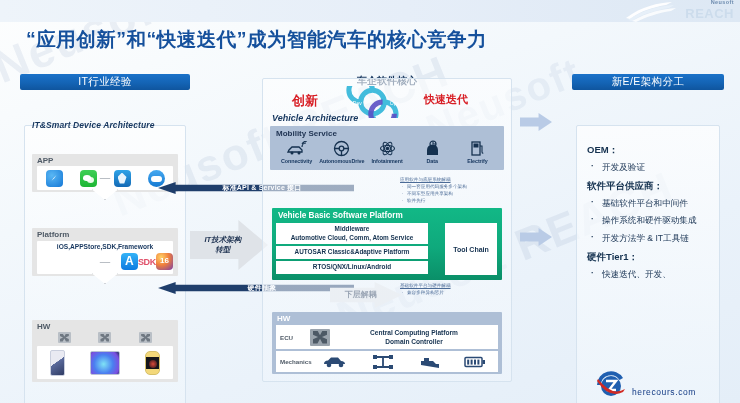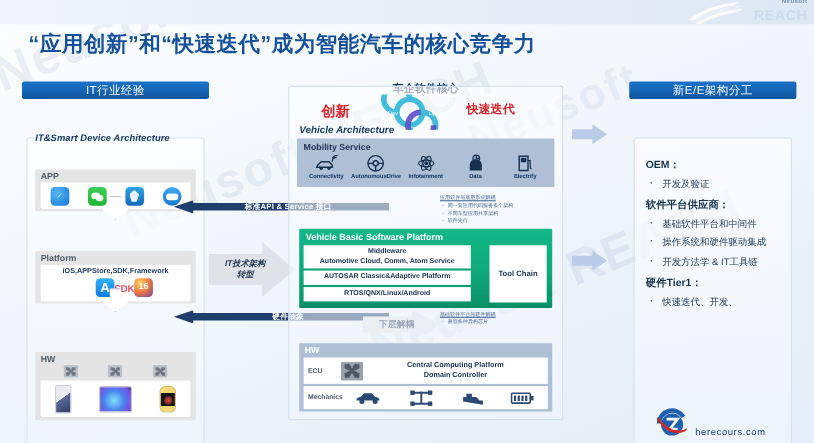--- a/index.html
+++ b/index.html
@@ -258,21 +258,21 @@
     <div class="app-ico i-weather"></div>
   </div>
 </div>
 
 <div class="darrow" style="left:92px;top:178px;"></div>
 
 <div class="tier" style="left:32px;top:208px;width:146px;height:48px;">
   <div class="tier-label">Platform</div>
   <div class="tier-inner" style="top:13px;height:33px;display:block;">
     <div class="tier-cap" style="top:2px;">iOS,APPStore,SDK,Framework</div>
-    <div style="position:absolute;left:16px;right:0;top:12px;display:flex;align-items:center;justify-content:center;">
+    <div style="position:absolute;left:16px;right:0;top:12px;display:flex;align-items:center;justify-content:flex-end;">
       <div class="i-appstore"></div>
       <div class="i-sdk">SDK</div>
       <div class="i-ios16"></div>
     </div>
   </div>
 </div>
 
 <div class="darrow" style="left:92px;top:262px;"></div>
 
 <div class="tier" style="left:32px;top:300px;width:146px;height:62px;">

